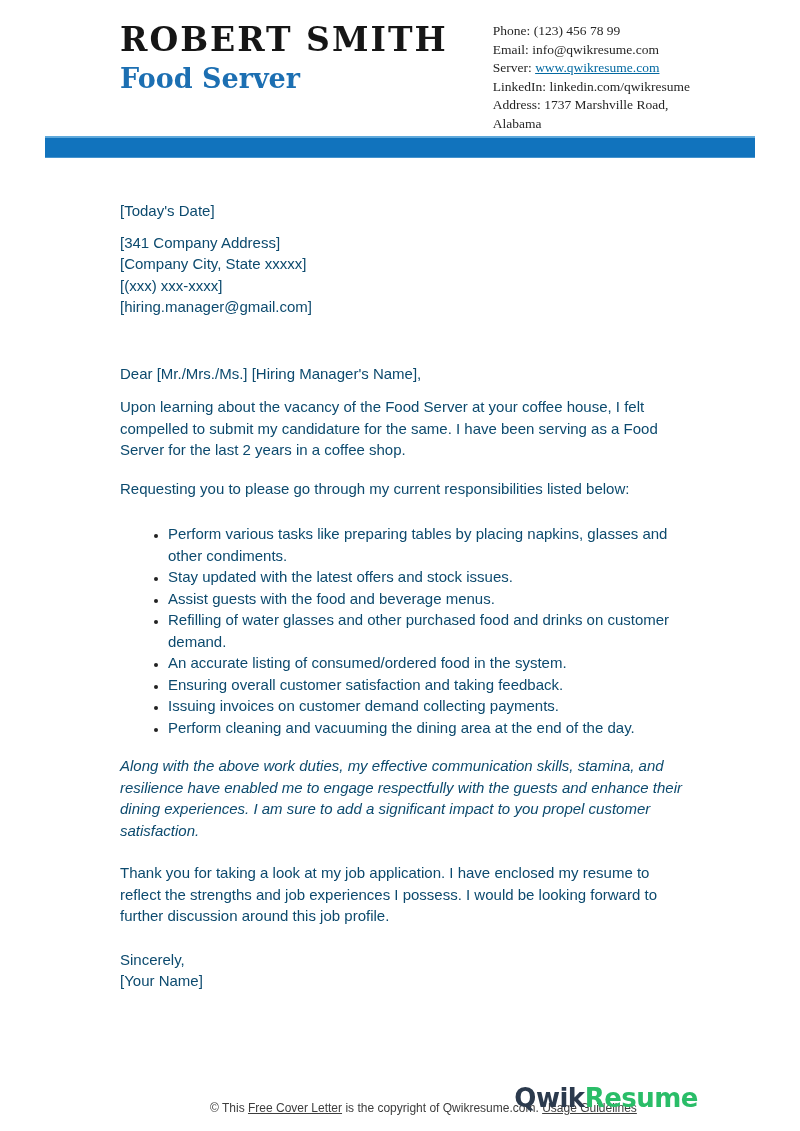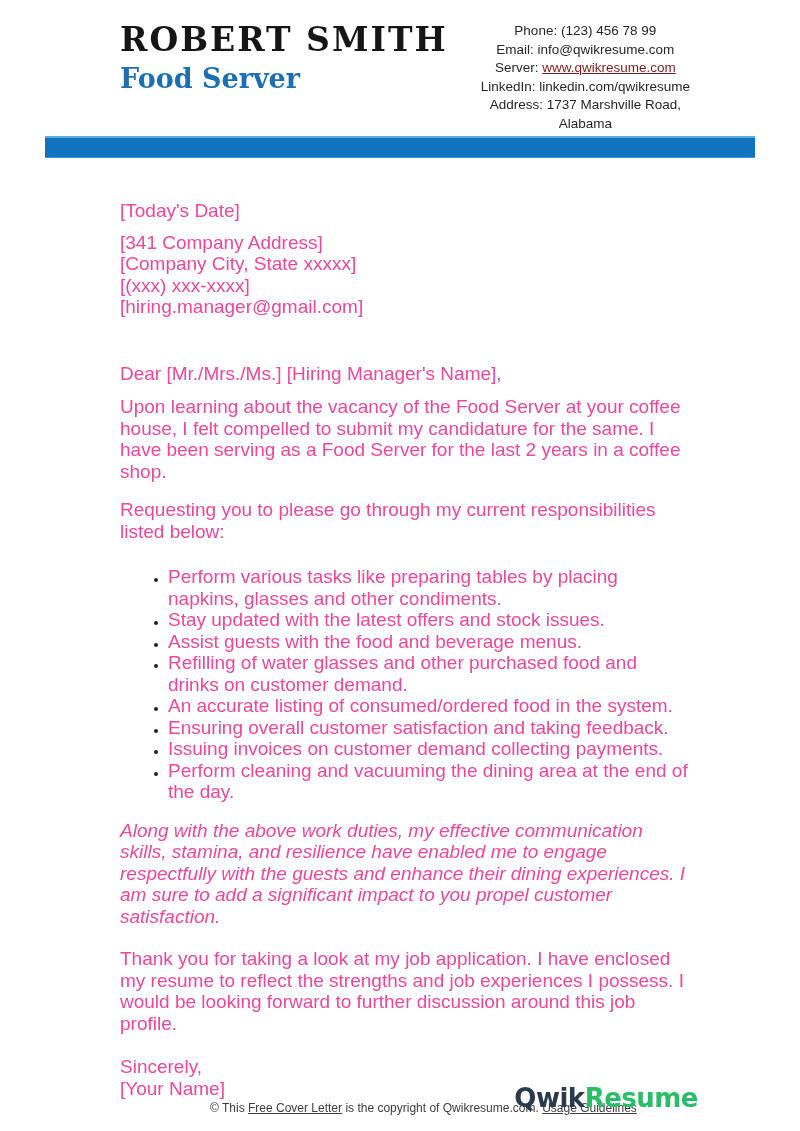--- a/index.html
+++ b/index.html
@@ -32,44 +32,44 @@
     font-weight: bold;
     font-size: 27px;
     line-height: 30px;
     margin-top: 6px;
     color: #1c6fb2;
   }
   .contact {
     position: absolute;
     top: 22px;
     right: 65px;
-    text-align: center;
-    font-family: Liberation Sans, sans-serif;
+    text-align: left;
+    font-family: Liberation Serif, serif;
     font-size: 13.5px;
     line-height: 18.5px;
     color: #262626;
     white-space: nowrap;
   }
-  .contact a, .underlined { text-decoration: underline; color: #7f1d1d; }
+  .contact a, .underlined { text-decoration: underline; color: #0369a1; }
 
   
   .divider-bar {
     height: 22px;
     background: #1173bd;
     border-top: 2px solid #5fa9db;
     border-bottom: 1px solid #4593cd;
   }
 
   
   .body {
     padding: 0 65px 0 75px;
     font-family: "Liberation Sans", sans-serif;
-    font-size: 19px;
+    font-size: 15px;
     line-height: 21.5px;
-    color: #ec4899;
+    color: #0c4a6e;
   }
   .date-line      { margin-top: 42px; }
   .address-block  { margin-top: 10px; }
   .salutation     { margin-top: 45px; }
   .para-intro     { margin-top: 12px; }
   .para-request   { margin-top: 17px; }
   .responsibilities {
     margin-top: 24px;
     padding-left: 48px;
     list-style: disc outside;

